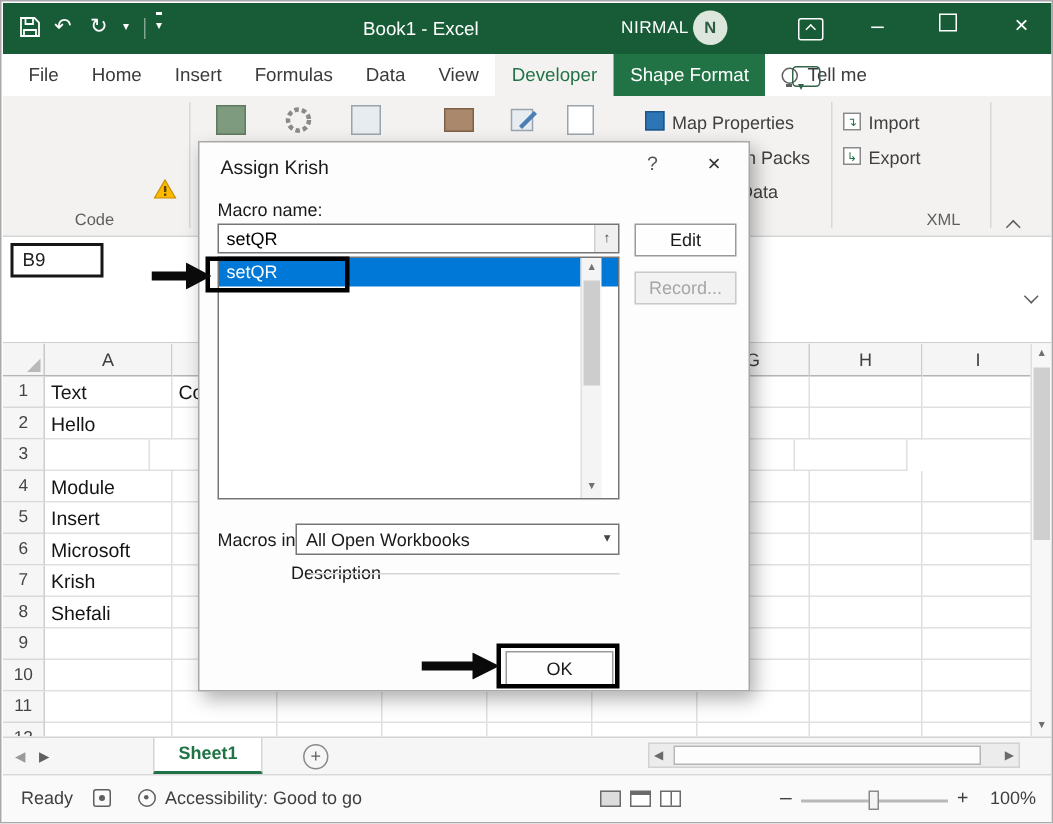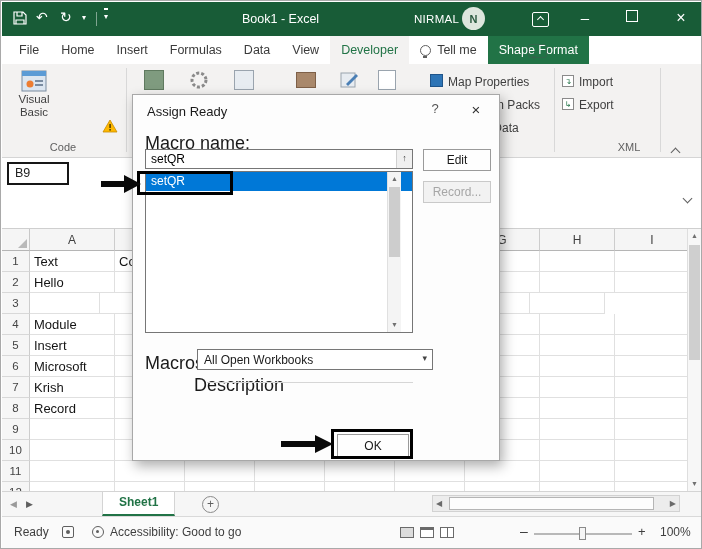--- a/index.html
+++ b/index.html
@@ -55,32 +55,32 @@
   .hscroll{position:absolute;left:430px;top:3px;width:248px;height:17px;background:#ececec;border:1px solid #d2d2d2;box-sizing:border-box;}
   .hthumb{position:absolute;left:16px;top:1px;bottom:1px;width:205px;background:#fdfdfd;border:1px solid #b5b5b5;box-sizing:border-box;}
   
   .statusbar{left:1px;top:515px;width:699px;height:33px;background:#fafafa;border-top:1px solid #d9d9d9;box-sizing:border-box;font-size:12px;color:#3f3f3f;text-decoration:underline;}
   .stxt{font-size:12px;color:#3f3f3f;white-space:nowrap;}
   .viewicon{width:14px;height:11px;border:1px solid #6a6a6a;box-sizing:border-box;background:#fff;}
   .circicon{width:12px;height:12px;border:1.5px solid #5f5f5f;border-radius:50%;box-sizing:border-box;position:relative;}
   .circicon::after{content:'';position:absolute;left:3px;top:3px;width:3px;height:3px;border-radius:50%;background:#5f5f5f;}
   
   .dialog{left:131px;top:93px;width:368px;height:367px;background:#fdfdfd;border:1px solid #a8a8a8;box-sizing:border-box;box-shadow:3px 5px 12px rgba(0,0,0,.32);z-index:20;}
-  .dlabel{font-size:18px;color:#1a1a1a;white-space:nowrap;}
+  .dlabel{font-size:12px;color:#1a1a1a;white-space:nowrap;}
   .dbtn{box-sizing:border-box;border:1px solid #9a9a9a;background:#fefefe;font-size:12px;color:#1a1a1a;display:flex;align-items:center;justify-content:center;cursor:pointer;}
   .dbtn.disabled{background:#f2f2f2;border-color:#c9c9c9;color:#a6a6a6;cursor:default;}
   .inputwrap{left:12px;top:54px;width:268px;height:20px;border:1px solid #767676;background:#fff;box-sizing:border-box;}
   .inputwrap input{position:absolute;left:0;top:0;width:248px;height:18px;border:none;outline:none;font-family:"Liberation Sans",sans-serif;font-size:12px;padding:0 0 0 5px;background:transparent;}
   .upbtn{position:absolute;right:0;top:0;width:16px;height:18px;background:#f0f0f0;border-left:1px solid #d0d0d0;box-sizing:border-box;font-size:9px;color:#444;text-align:center;line-height:17px;cursor:pointer;}
   .listbox{left:12px;top:76px;width:268px;height:162px;border:1px solid #767676;background:#fff;box-sizing:border-box;overflow:hidden;}
   .lbitem{height:19px;font-size:12px;color:#1a1a1a;padding:2px 0 0 5px;box-sizing:border-box;cursor:pointer;}
   .lbitem.selected{background:#0078d7;color:#fff;}
   .lscroll{position:absolute;right:0;top:0;bottom:0;width:14px;background:#f4f4f4;border-left:1px solid #e0e0e0;box-sizing:border-box;}
   .lthumb{position:absolute;left:1px;top:15px;width:11px;height:70px;background:#cdcdcd;}
-  .ddown{left:64px;top:254px;width:236px;height:21px;border:1px solid #767676;background:#fff;box-sizing:border-box;font-size:12px;color:#1a1a1a;padding:3px 0 0 6px;cursor:pointer;}
+  .ddown{left:64px;top:254px;width:216px;height:21px;border:1px solid #767676;background:#fff;box-sizing:border-box;font-size:12px;color:#1a1a1a;padding:3px 0 0 6px;cursor:pointer;}
   .ddarrow{position:absolute;right:5px;top:3px;font-size:9px;color:#444;}
   
   .annbox{border:3px solid #000;box-sizing:border-box;z-index:40;pointer-events:none;}
   .annarrow{z-index:41;pointer-events:none;}
 </style>
 </head>
 <body>
 
 <div class="screen">
 
@@ -120,44 +120,34 @@
         </div>
         <div class="rtab">
           <span>Data</span>
         </div>
         <div class="rtab">
           <span>View</span>
         </div>
         <div class="rtab sel">
           <span>Developer</span>
         </div>
+        <div class="rtab ctx">
+          <span>Shape Format</span>
+        </div>
         <div class="rtab">
           <span class="bulb"></span>
           <span>Tell me</span>
         </div>
-        <div class="rtab ctx">
-          <span>Shape Format</span>
-        </div>
       </div>
     <div class="abs" style="right:12px;top:8px;">
         <div class="bubble"></div>
       </div>
   </div>
 
   <div class="abs ribbon">
-    <div class="abs" style="left:8px;top:5px;width:48px;cursor:pointer;">
-      <svg style="display:block;margin:0 auto;" width="26" height="24" viewBox="0 0 26 24">
-          <rect x="1" y="2" width="24" height="20" fill="#dce6f0" stroke="#7a8ca0"></rect>
-          <rect x="1" y="2" width="24" height="5" fill="#5b9bd5"></rect>
-          <circle cx="9" cy="15" r="3.5" fill="#ed7d31"></circle>
-          <rect x="14" y="11" width="8" height="2" fill="#7a8ca0"></rect>
-          <rect x="14" y="15" width="8" height="2" fill="#7a8ca0"></rect>
-        </svg>
-      <div class="rlabel">Visual Basic</div>
-    </div>
     <svg class="abs" style="left:100px;top:55px;" width="16" height="14" viewBox="0 0 16 14">
         <path d="M8,1 L15,13 L1,13 Z" fill="#ffb900" stroke="#c78c00" stroke-width="0.8"></path>
         <rect x="7.3" y="5" width="1.6" height="4" fill="#5a4500"></rect>
         <rect x="7.3" y="10" width="1.6" height="1.6" fill="#5a4500"></rect>
       </svg>
     <div class="abs grplabel" style="left:0;width:122px;bottom:4px;">Code</div>
     <div class="abs vsep" style="left:124px;top:4px;height:84px;"></div>
 
     <div class="abs micon" style="left:142px;top:6px;width:20px;height:20px;background:#7f9b7f;border-color:#5f7a5f;"></div>
     <svg class="abs" style="left:186px;top:5px;" width="22" height="22" viewBox="0 0 22 22">
@@ -285,21 +275,21 @@
           <div class="gcell" style="width: 70px;"></div>
           <div class="gcell" style="width: 70px;"></div>
           <div class="gcell" style="width: 70px;"></div>
           <div class="gcell" style="width: 70px;"></div>
           <div class="gcell" style="width: 75px;"></div>
           <div class="gcell" style="width: 75px;"></div>
           <div class="gcell" style="width: 75px;"></div>
         </div>
         <div class="grow">
           <div class="rnum">8</div>
-          <div class="gcell" style="width: 85px;">Record</div>
+          <div class="gcell" style="width: 85px;">Shefali</div>
           <div class="gcell" style="width: 70px;"></div>
           <div class="gcell" style="width: 70px;"></div>
           <div class="gcell" style="width: 70px;"></div>
           <div class="gcell" style="width: 70px;"></div>
           <div class="gcell" style="width: 70px;"></div>
           <div class="gcell" style="width: 75px;"></div>
           <div class="gcell" style="width: 75px;"></div>
           <div class="gcell" style="width: 75px;"></div>
         </div>
         <div class="grow">
@@ -383,21 +373,21 @@
         <div style="width:1px;height:9px;background:#6a6a6a;margin:0 auto;"></div>
       </div>
     <div class="abs stxt" style="left:518px;top:6px;font-size:14px;cursor:pointer;">–</div>
     <div class="abs" style="left:532px;top:16px;width:98px;height:2px;background:#b8b8b8;"></div>
     <div class="abs" style="left:577px;top:10px;width:7px;height:13px;background:#f5f5f5;border:1px solid #8a8a8a;box-sizing:border-box;"></div>
     <div class="abs stxt" style="left:636px;top:7px;font-size:13px;cursor:pointer;">+</div>
     <div class="abs stxt" style="left:658px;top:8px;">100%</div>
   </div>
 
   <div class="abs dialog">
-    <div class="abs" style="left:14px;top:9px;font-size:13px;color:#1a1a1a;">Assign Ready</div>
+    <div class="abs" style="left:14px;top:9px;font-size:13px;color:#1a1a1a;">Assign Krish</div>
     <div class="abs" style="left:292px;top:6px;width:20px;height:20px;text-align:center;font-size:13px;color:#555;cursor:pointer;">?</div>
     <div class="abs" style="left:330px;top:4px;width:26px;height:22px;text-align:center;font-size:15px;color:#333;line-height:21px;cursor:pointer;">×</div>
 
     <div class="abs dlabel" style="left:12px;top:38px;">Macro name:</div>
     <div class="abs inputwrap">
       <input value="setQR" style="">
       <div class="upbtn">↑</div>
     </div>
 
     <div class="abs listbox">

